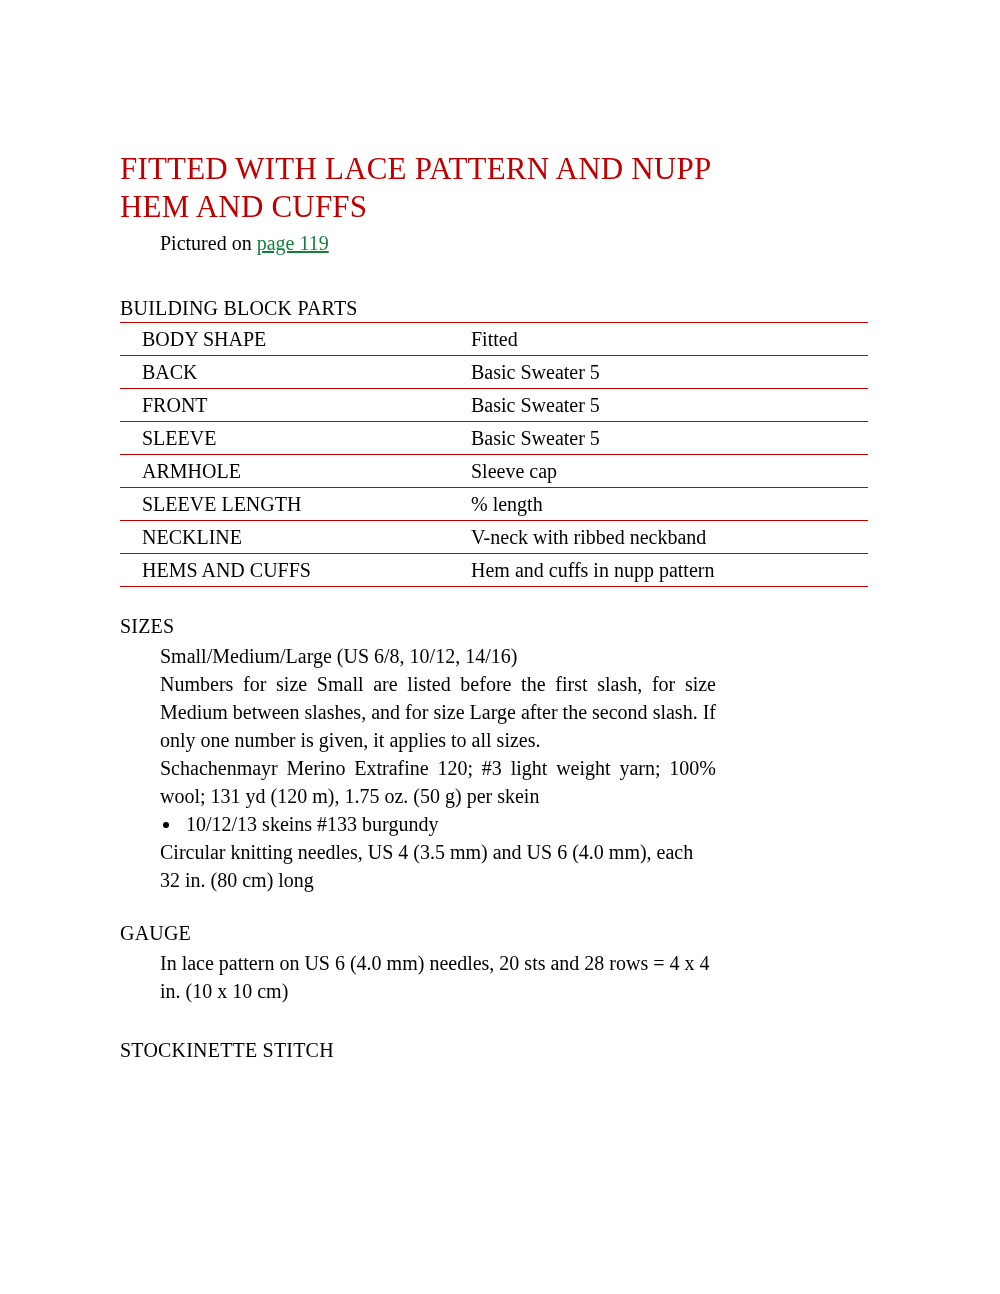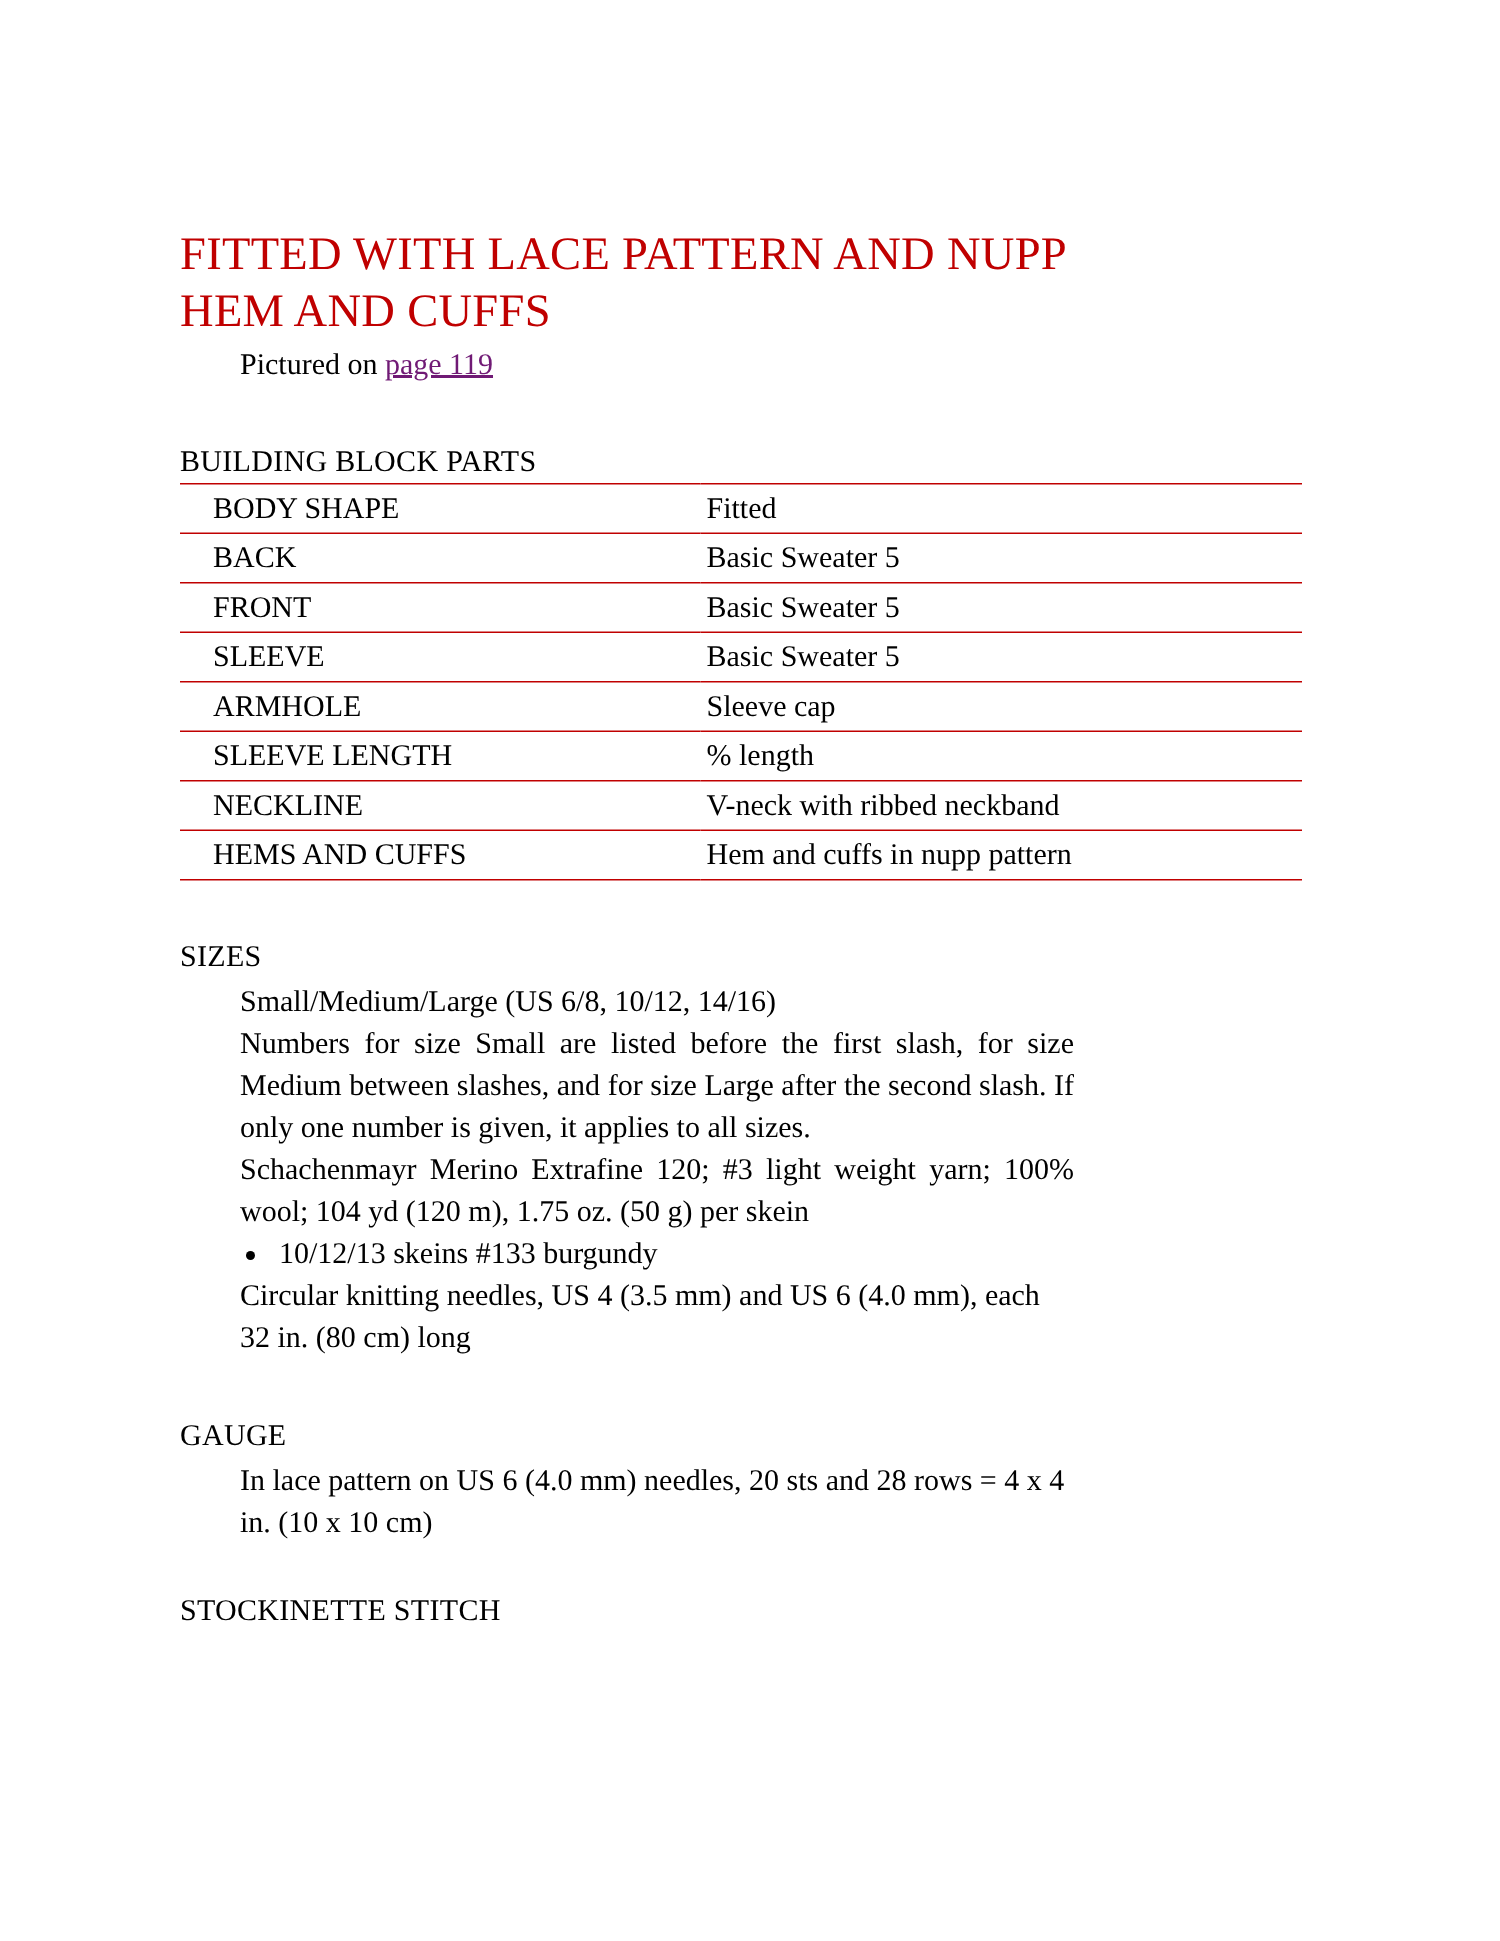--- a/index.html
+++ b/index.html
@@ -29,26 +29,26 @@
     font-weight: normal;
     letter-spacing: 0.2px;
     margin: 0 0 0 0;
     max-width: 760px;
   }
   .pictured-line {
     font-size: 20px;
     margin: 6px 0 0 40px;
   }
   .pictured-link {
-    color: #701a75;
+    color: #15803d;
     text-decoration: underline;
   }
   .section-head {
     font-size: 20px;
-    margin-top: 40px;
+    margin-top: 28px;
     margin-bottom: 4px;
     letter-spacing: 0.2px;
   }
   .bb-head {
     margin-top: 42px;
     margin-bottom: 2px;
   }
   table.parts {
     width: 748px;
     border-collapse: collapse;
@@ -145,21 +145,21 @@
         <td class="part-name">HEMS AND CUFFS</td>
         <td class="part-val">Hem and cuffs in nupp pattern</td>
       </tr>
     </tbody>
   </table>
 
   <div class="section-head">SIZES</div>
   <div class="body-block noj">Small/Medium/Large (US 6/8, 10/12, 14/16)</div>
   <div class="body-block">Numbers for size Small are listed before the first slash, for size Medium between slashes, and for size Large after the second slash. If only one number is given, it applies to all sizes.</div>
 
-  <div class="body-block">Schachenmayr Merino Extrafine 120; #3 light weight yarn; 100% wool; 104 yd (120 m), 1.75 oz. (50 g) per skein</div>
+  <div class="body-block">Schachenmayr Merino Extrafine 120; #3 light weight yarn; 100% wool; 131 yd (120 m), 1.75 oz. (50 g) per skein</div>
   <ul class="skeins">
     <li>10/12/13 skeins #133 burgundy</li>
   </ul>
   <div class="body-block noj tight">Circular knitting needles, US 4 (3.5 mm) and US 6 (4.0 mm), each 32 in. (80 cm) long</div>
 
   <div class="section-head">GAUGE</div>
   <div class="body-block noj">In lace pattern on US 6 (4.0 mm) needles, 20 sts and 28 rows = 4 x 4 in. (10 x 10 cm)</div>
 
   <div class="stockinette">STOCKINETTE STITCH</div>
 

